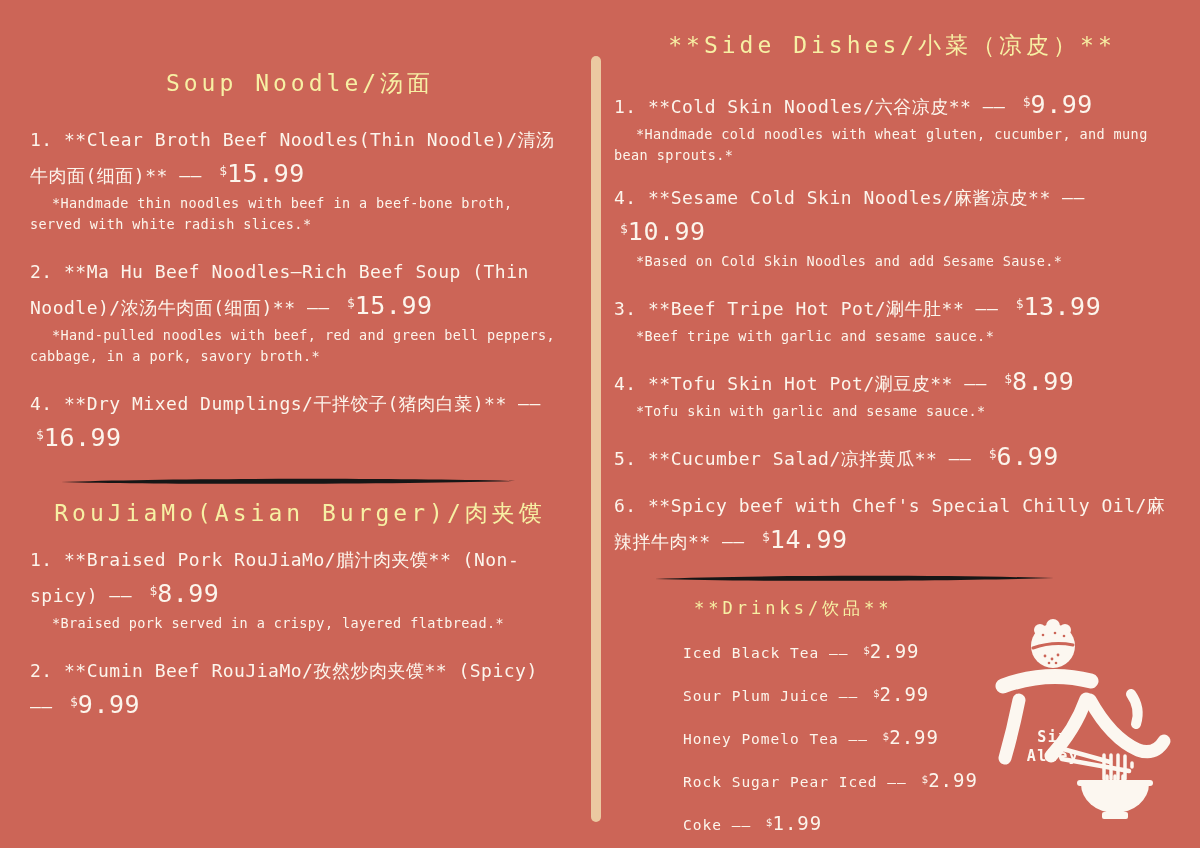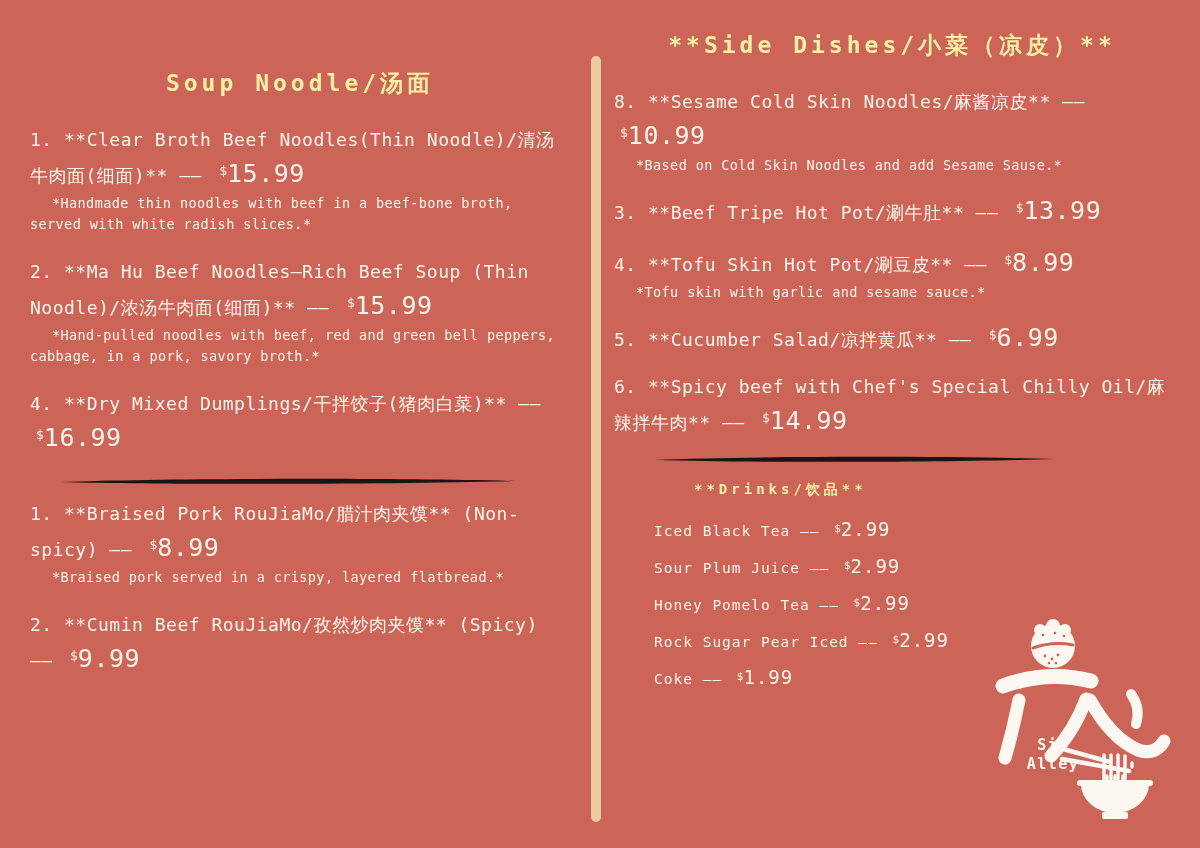--- a/index.html
+++ b/index.html
@@ -18,59 +18,59 @@
   .col-right { left: 614px; top: 30px;  width: 556px; }
 
   .vdivider {
     position: absolute; left: 591px; top: 56px;
     width: 10px; height: 766px;
     background: #ebc9a1; border-radius: 6px;
   }
 
   .section-title {
     color: #f7f0a4;
-    font-weight: bold;
+    font-weight: normal;
     font-size: 23px;
     letter-spacing: 4px;
     text-align: center;
     margin: 0 0 26px 0;
     line-height: 30px;
   }
   .section-title.second { margin-top: 6px; margin-bottom: 16px; }
   .section-title.drinks-title {
     text-align: left; padding-left: 80px;
-    font-size: 14px; margin: 10px 0 16px 0;
+    font-size: 17px; margin: 10px 0 16px 0;
   }
 
   .item { margin-bottom: 21px; }
   .col-right .item { margin-bottom: 16px; }
 
   .line { font-size: 18px; letter-spacing: 0.5px; line-height: 31px; }
   .lead { }
   .price { white-space: nowrap; font-size: 25px; margin-left: 6px; }
   .price .cur { font-size: 13px; vertical-align: 7px; letter-spacing: 0; }
 
   .desc {
     font-size: 13.5px; letter-spacing: 0.4px;
     line-height: 21px; text-indent: 22px;
     margin-top: 2px;
   }
 
   .item.drink { margin-bottom: 17px; margin-left: 40px; }
-  .item.drink .line { font-size: 14.5px; line-height: 18px; letter-spacing: 1px; }
+  .item.drink .line { font-size: 14.5px; line-height: 23px; letter-spacing: 1px; margin-left: 29px; }
   .item.drink .price { font-size: 19px; margin-left: 5px; }
   .item.drink .price .cur { font-size: 11px; vertical-align: 4px; }
 
   .brush { display: block; margin: 16px 0 12px 28px; }
   .brush-right { margin: 6px 0 0 38px; }
 
   .logo { position: absolute; left: 985px; top: 608px; width: 190px; height: 235px; }
   .logo svg { position: absolute; left: 0; top: 0; }
   .wordmark {
-    position: absolute; left: 28px; top: 128px; width: 80px;
+    position: absolute; left: 28px; top: 120px; width: 80px;
     text-align: center; color: #fcf7f0;
     font-weight: bold; font-size: 15px;
     letter-spacing: 1.5px; line-height: 19px;
     font-family: "DejaVu Sans Mono", "DejaVu Sans", sans-serif;
   }
 </style>
 </head>
 <body>
 
 <div class="page">
@@ -88,42 +88,48 @@
         </div>
         <div class="item">
           <div class="line"><span class="lead">4. **Dry Mixed Dumplings/干拌饺子(猪肉白菜)** ——</span> <span class="price"><sup class="cur">$</sup><span>16.99</span></span></div>
         </div>
       </div>
 
     <svg class="brush" width="460" height="10" viewBox="0 0 460 10">
       <path d="M3,6 C110,2 340,2 457,5 C340,8 110,9 3,6 Z" fill="#161616"></path>
     </svg>
 
+    <h2 class="section-title second">RouJiaMo(Asian Burger)/肉夹馍</h2>
     <div>
         <div class="item">
           <div class="line"><span class="lead">1. **Braised Pork RouJiaMo/腊汁肉夹馍** (Non-spicy)  ——</span> <span class="price"><sup class="cur">$</sup><span>8.99</span></span></div>
           <div class="desc">*Braised pork served in a crispy, layered flatbread.*</div>
         </div>
         <div class="item">
           <div class="line"><span class="lead">2. **Cumin Beef RouJiaMo/孜然炒肉夹馍** (Spicy)  ——</span> <span class="price"><sup class="cur">$</sup><span>9.99</span></span></div>
         </div>
       </div>
   </div>
 
   <div class="vdivider"></div>
 
   <div class="col col-right">
     <h2 class="section-title">**Side Dishes/小菜（凉皮）**</h2>
     <div>
         <div class="item">
-          <div class="line"><span class="lead">8. **Sesame Cold Skin Noodles/麻酱凉皮** ——</span> <span class="price"><sup class="cur">$</sup><span>10.99</span></span></div>
+          <div class="line"><span class="lead">1. **Cold Skin Noodles/六谷凉皮**  ——</span> <span class="price"><sup class="cur">$</sup><span>9.99</span></span></div>
+          <div class="desc">*Handmade cold noodles with wheat gluten, cucumber, and mung bean sprouts.*</div>
+        </div>
+        <div class="item">
+          <div class="line"><span class="lead">4. **Sesame Cold Skin Noodles/麻酱凉皮** ——</span> <span class="price"><sup class="cur">$</sup><span>10.99</span></span></div>
           <div class="desc">*Based on Cold Skin Noodles and add Sesame Sause.*</div>
         </div>
         <div class="item">
           <div class="line"><span class="lead">3. **Beef Tripe Hot Pot/涮牛肚** ——</span> <span class="price"><sup class="cur">$</sup><span>13.99</span></span></div>
+          <div class="desc">*Beef tripe with garlic and sesame sauce.*</div>
         </div>
         <div class="item">
           <div class="line"><span class="lead">4. **Tofu Skin Hot Pot/涮豆皮**  ——</span> <span class="price"><sup class="cur">$</sup><span>8.99</span></span></div>
           <div class="desc">*Tofu skin with garlic and sesame sauce.*</div>
         </div>
         <div class="item">
           <div class="line"><span class="lead">5. **Cucumber Salad/凉拌黄瓜**  ——</span> <span class="price"><sup class="cur">$</sup><span>6.99</span></span></div>
         </div>
         <div class="item">
           <div class="line"><span class="lead">6. **Spicy beef with Chef's Special Chilly Oil/麻辣拌牛肉** ——</span> <span class="price"><sup class="cur">$</sup><span>14.99</span></span></div>

